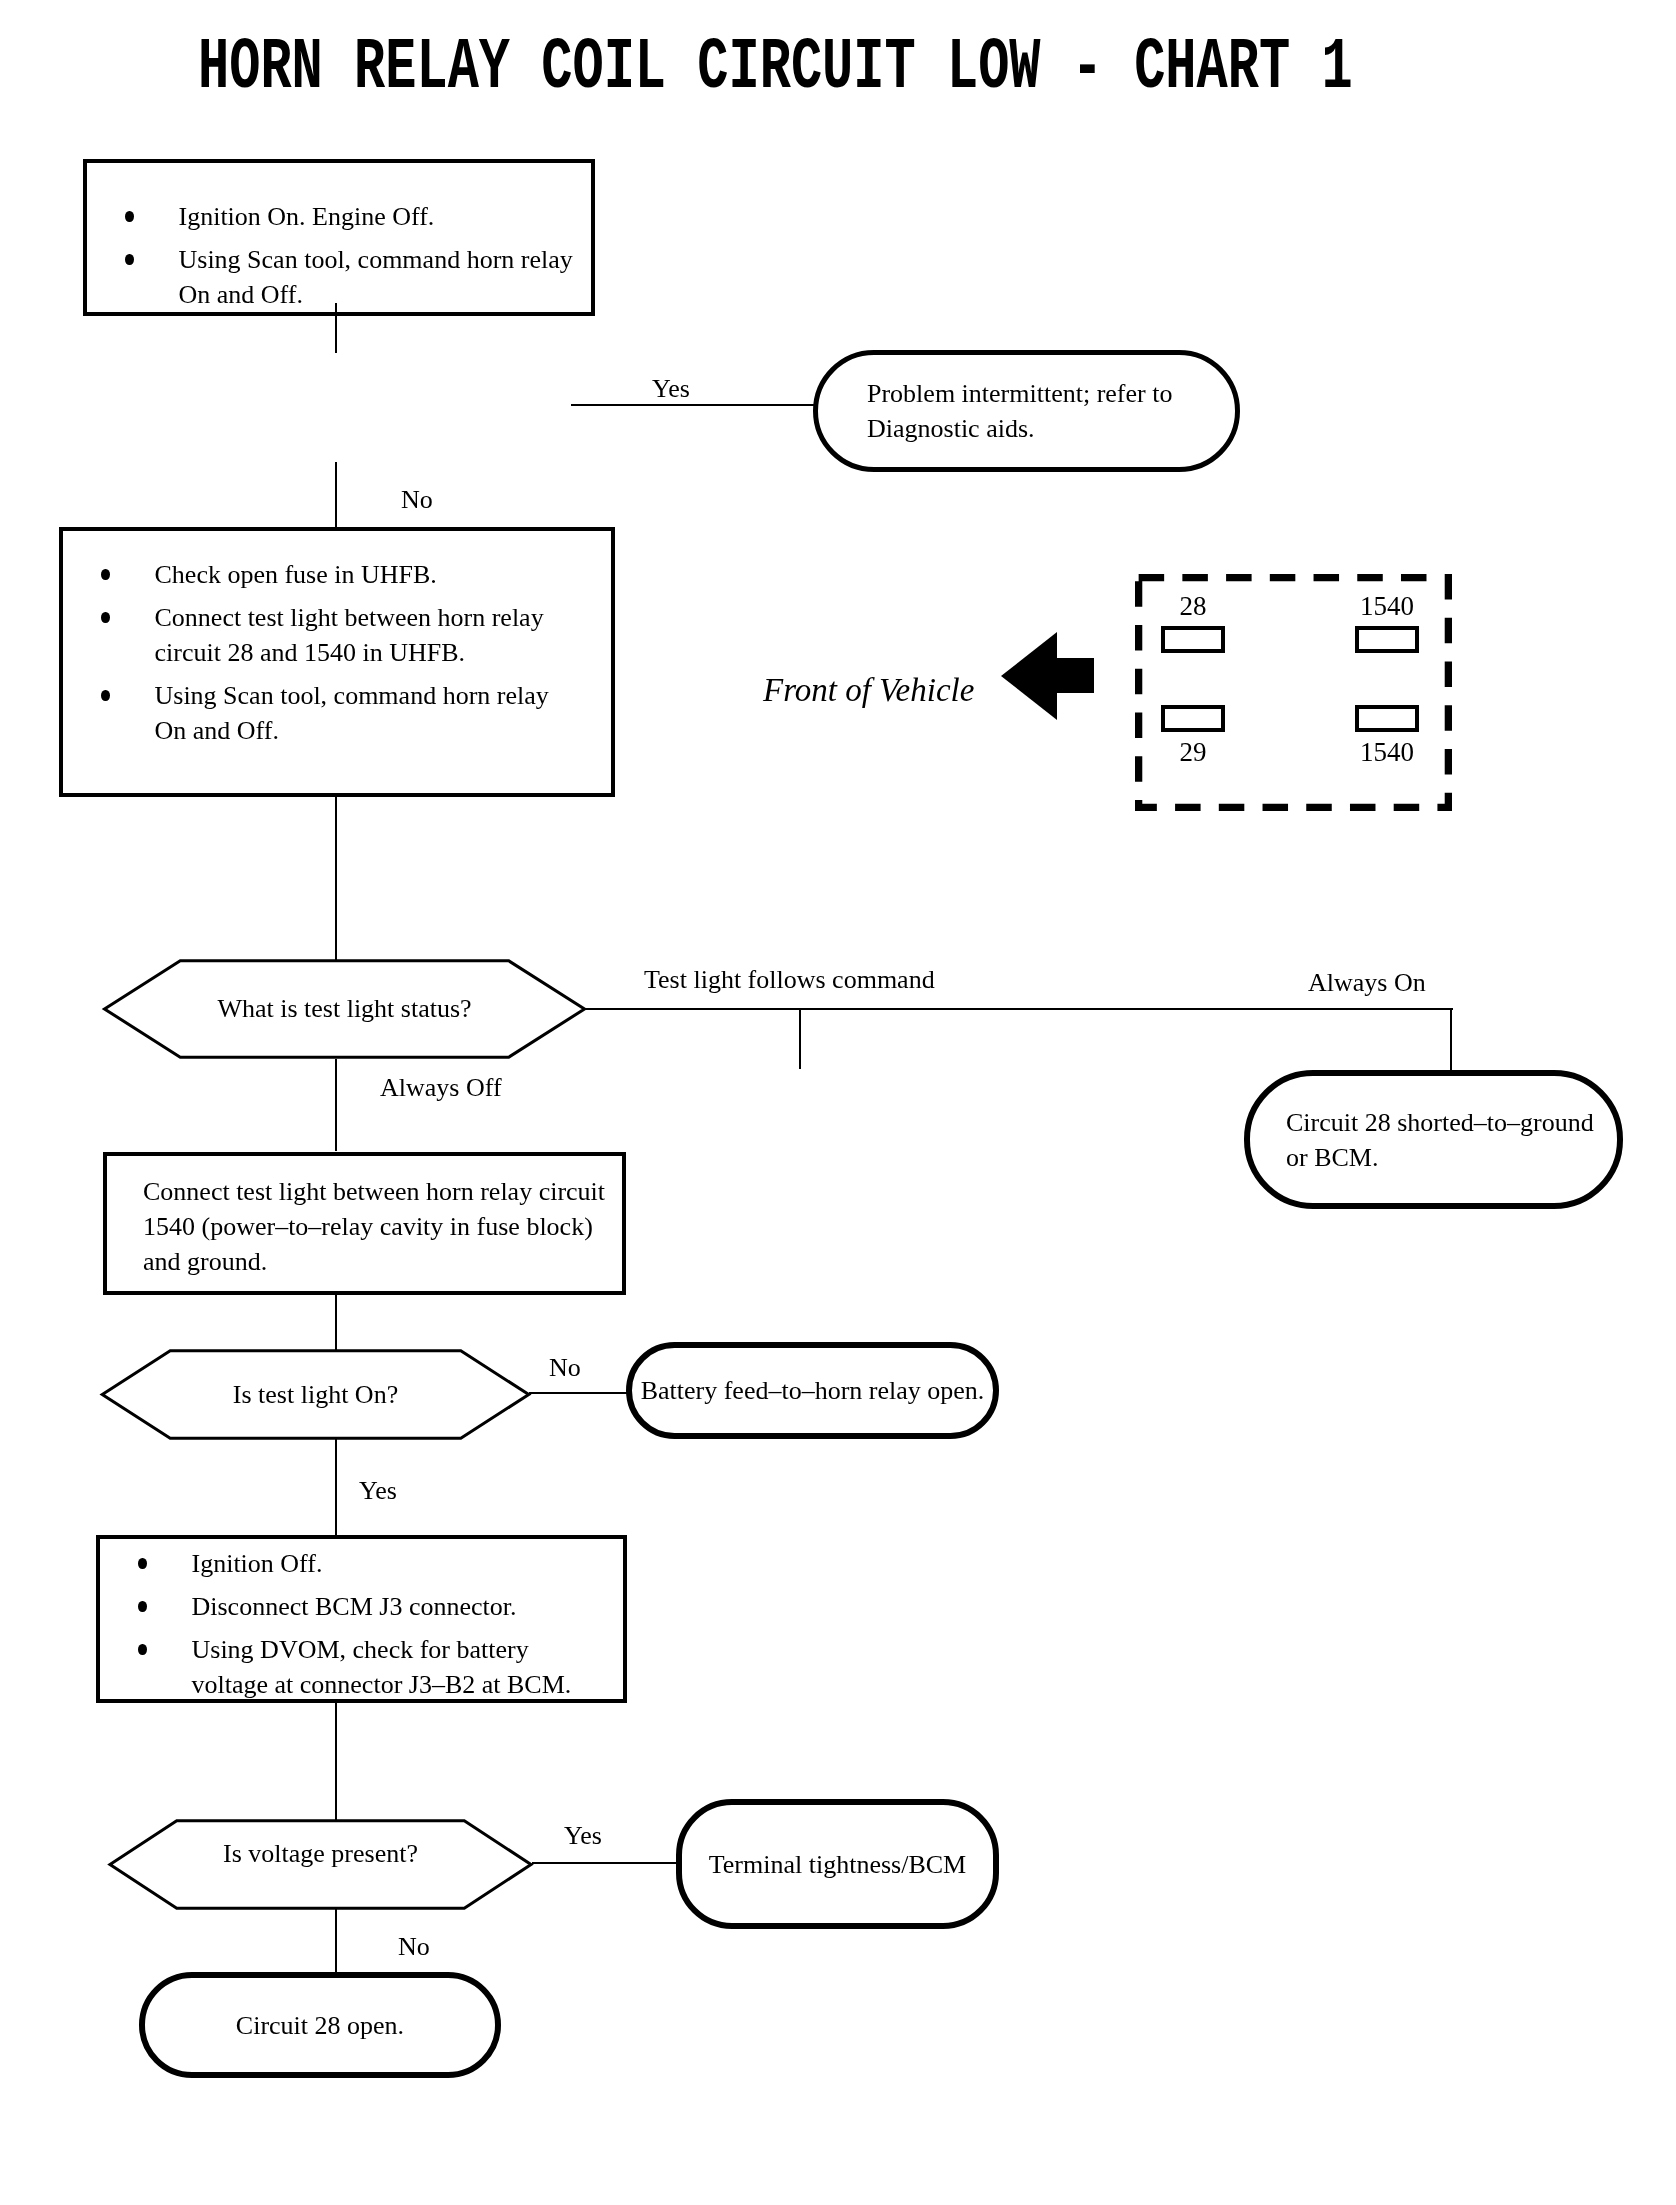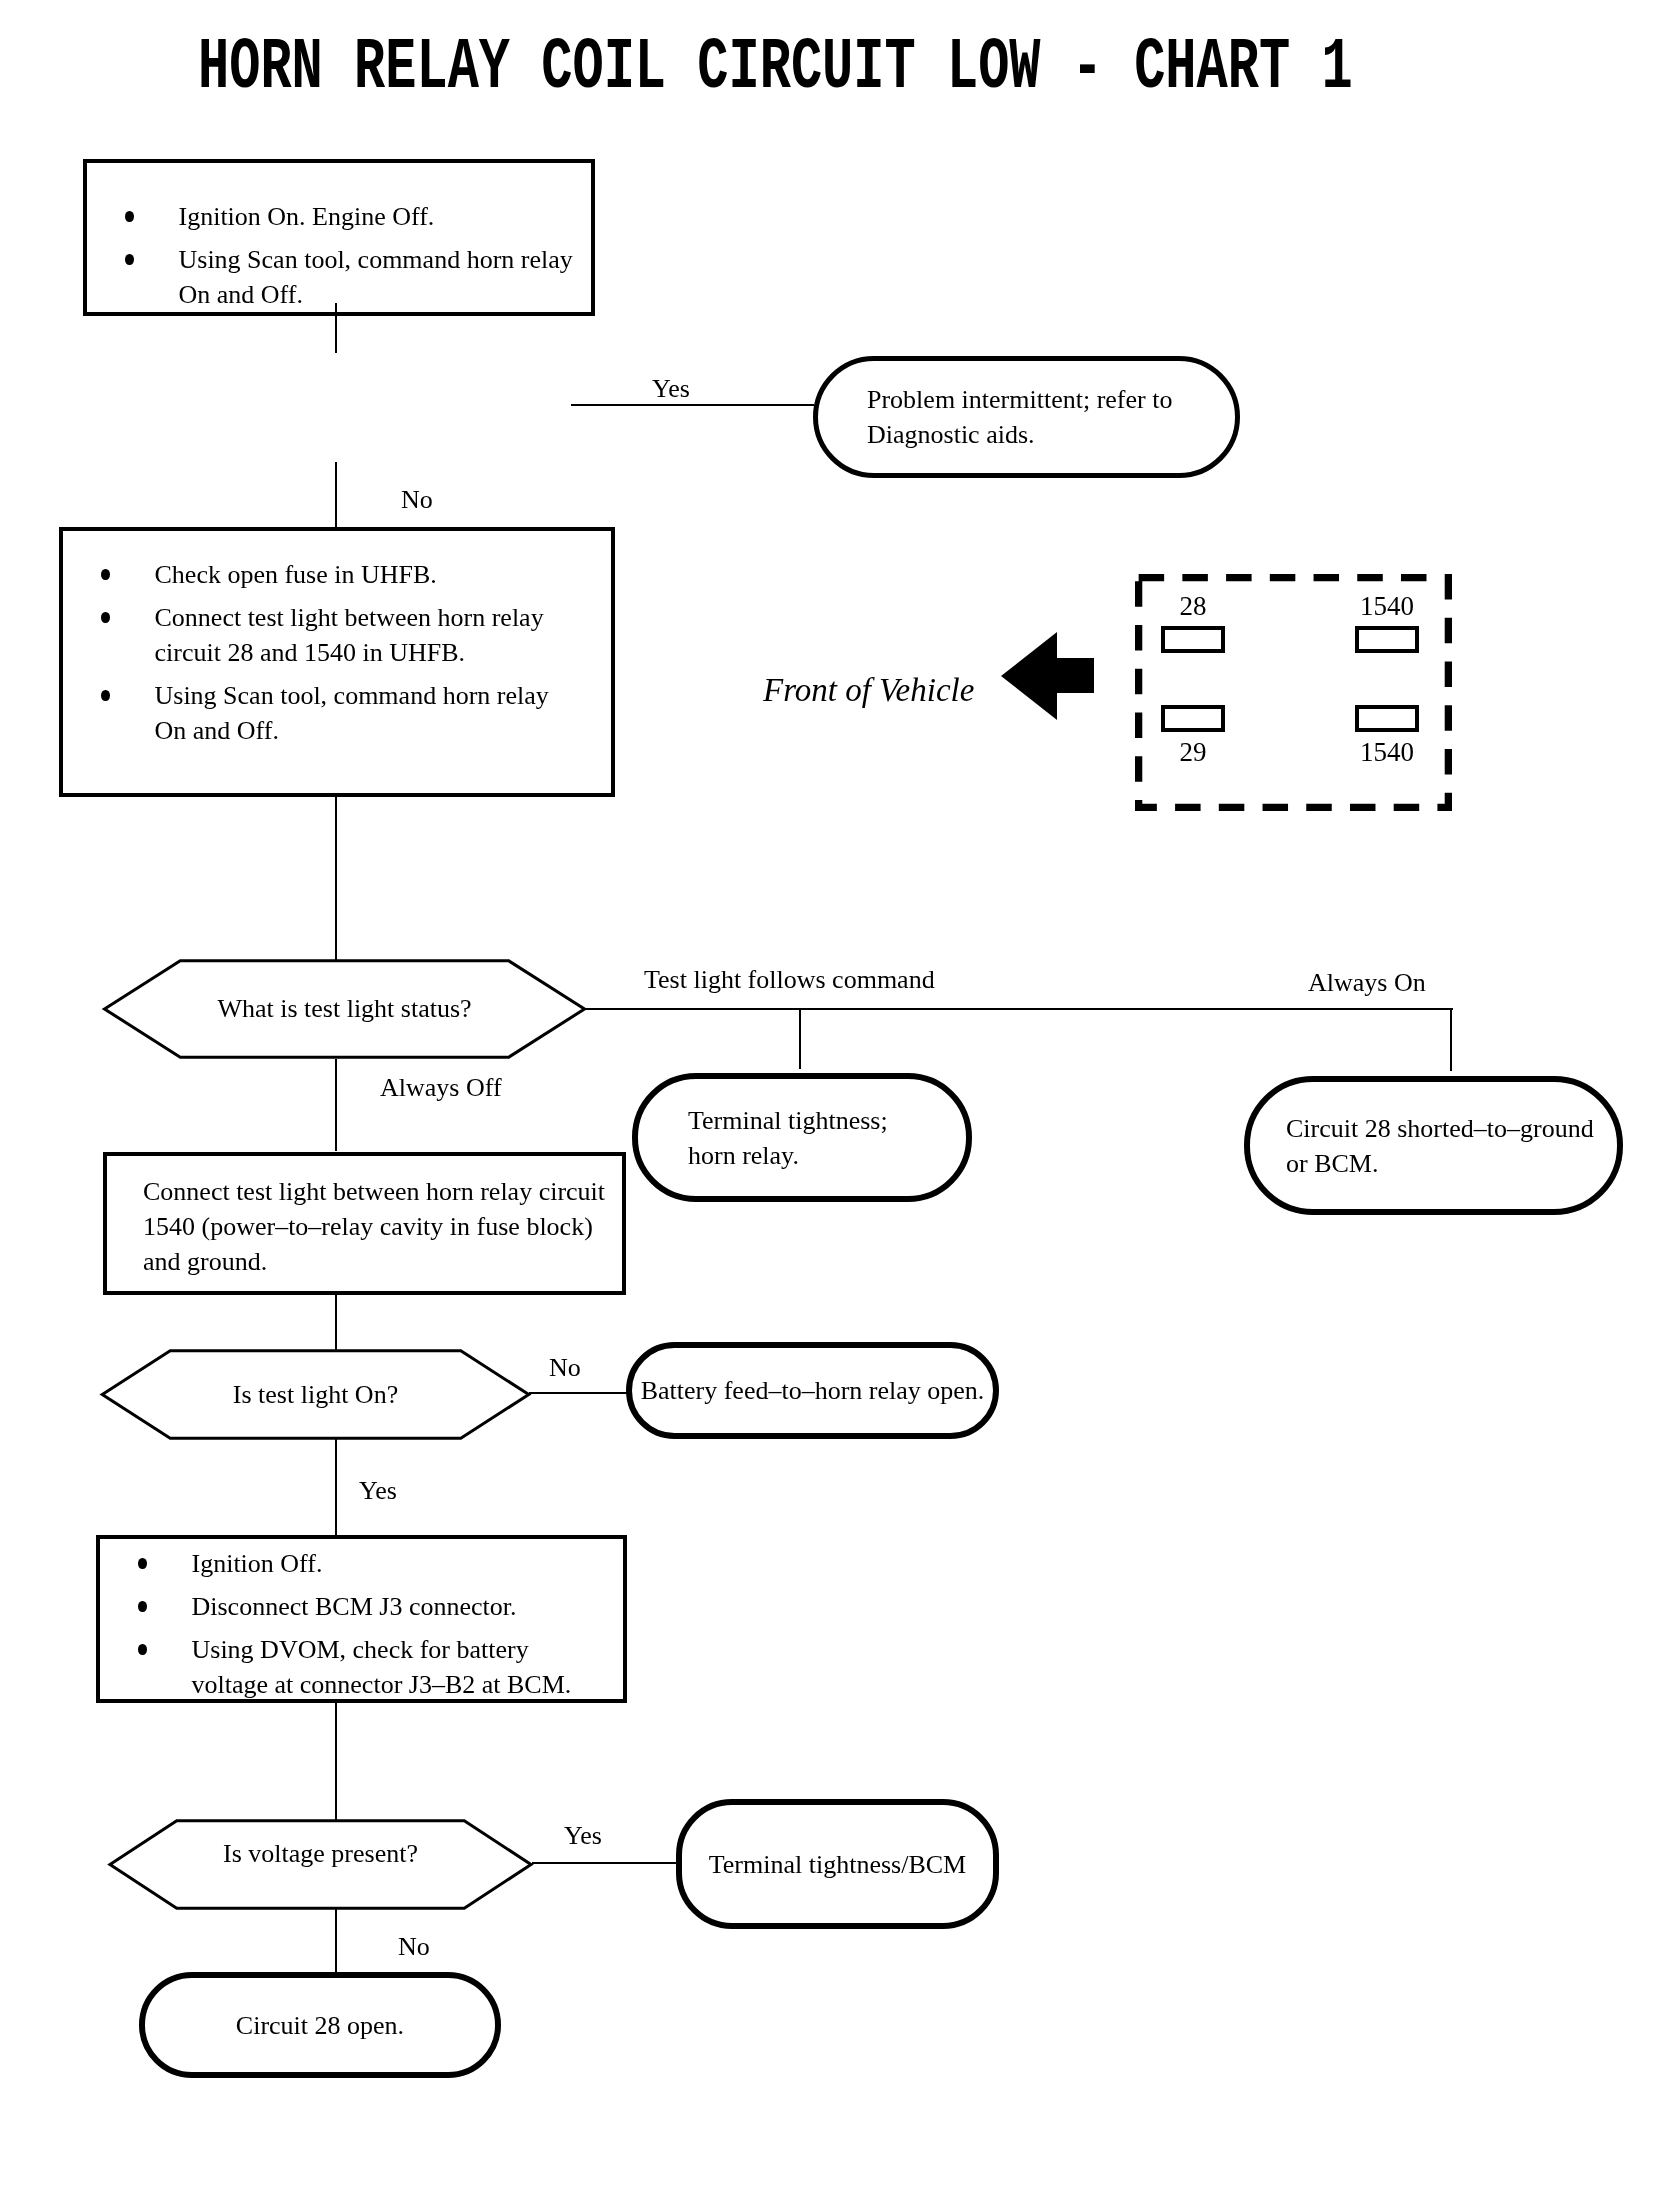--- a/index.html
+++ b/index.html
@@ -26,21 +26,21 @@
   .hex svg { position:absolute; left:0; top:0; overflow:visible; }
   .hex-label {
     position:absolute; left:0; top:0; right:0; bottom:0;
     display:flex; align-items:center; justify-content:center;
     font-size:26px; white-space:nowrap;
   }
   .oval {
     position:absolute; background:#fff; border:6px solid #000; box-sizing:border-box;
     display:flex; flex-direction:column; justify-content:center;
   }
-  .oval-left { align-items:flex-start;margin-top:6px; }
+  .oval-left { align-items:flex-start; }
   .oval-center { align-items:center; }
   .connector { position:absolute; background:#000; }
   .blabel { position:absolute; font-size:26px; white-space:nowrap; }
   .cavity { position:absolute; width:64px; height:27px; background:#fff; border:4.3px solid #000; box-sizing:border-box; }
   .cav-label { position:absolute; width:64px; text-align:center; font-size:27px; white-space:nowrap; }
   .front-label { position:absolute; left:763px; top:672px; font-size:33px; white-space:nowrap;font-style:italic; }
   .arrow-head {
     position:absolute; left:1001px; top:632px; width:0; height:0;
     border-top:44px solid transparent; border-bottom:44px solid transparent;
     border-right:56px solid #000;
@@ -139,24 +139,20 @@
   <div class="hex" style="left:102px;top:959px;width:485px;height:100px;">
     <svg width="485" height="100" viewBox="0 0 798 165">
       <polygon points="3,82.5 128,3 670,3 795,82.5 670,162 128,162" fill="#ffffff" stroke="#000000" stroke-width="5"></polygon>
     </svg>
     <div class="hex-label">What is test light status?</div>
   </div>
   <div class="blabel" style="left:644px;top:965px;">Test light follows command</div>
   <div class="blabel" style="left:1308px;top:968px;">Always On</div>
   <div class="blabel" style="left:380px;top:1073px;">Always Off</div>
 
-  <div class="oval oval-left txt" style="left:632px;top:1067px;width:340px;height:129px;border-radius:64px;padding-left:50px;">
-    <div class="bline">Terminal tightness;</div>
-    <div class="bline">horn relay.</div>
-  </div>
 
   <div class="oval oval-left txt" style="left:1244px;top:1070px;width:379px;height:139px;border-radius:69px;padding-left:36px;">
     <div class="bline">Circuit 28 shorted–to–ground</div>
     <div class="bline">or BCM.</div>
   </div>
 
   <div class="box txt plain-text" style="left:103px;top:1152px;width:523px;height:143px;padding-top:18px;">
     <div class="bline">Connect test light between horn relay circuit</div>
     <div class="bline">1540 (power–to–relay cavity in fuse block)</div>
     <div class="bline">and ground.</div>

